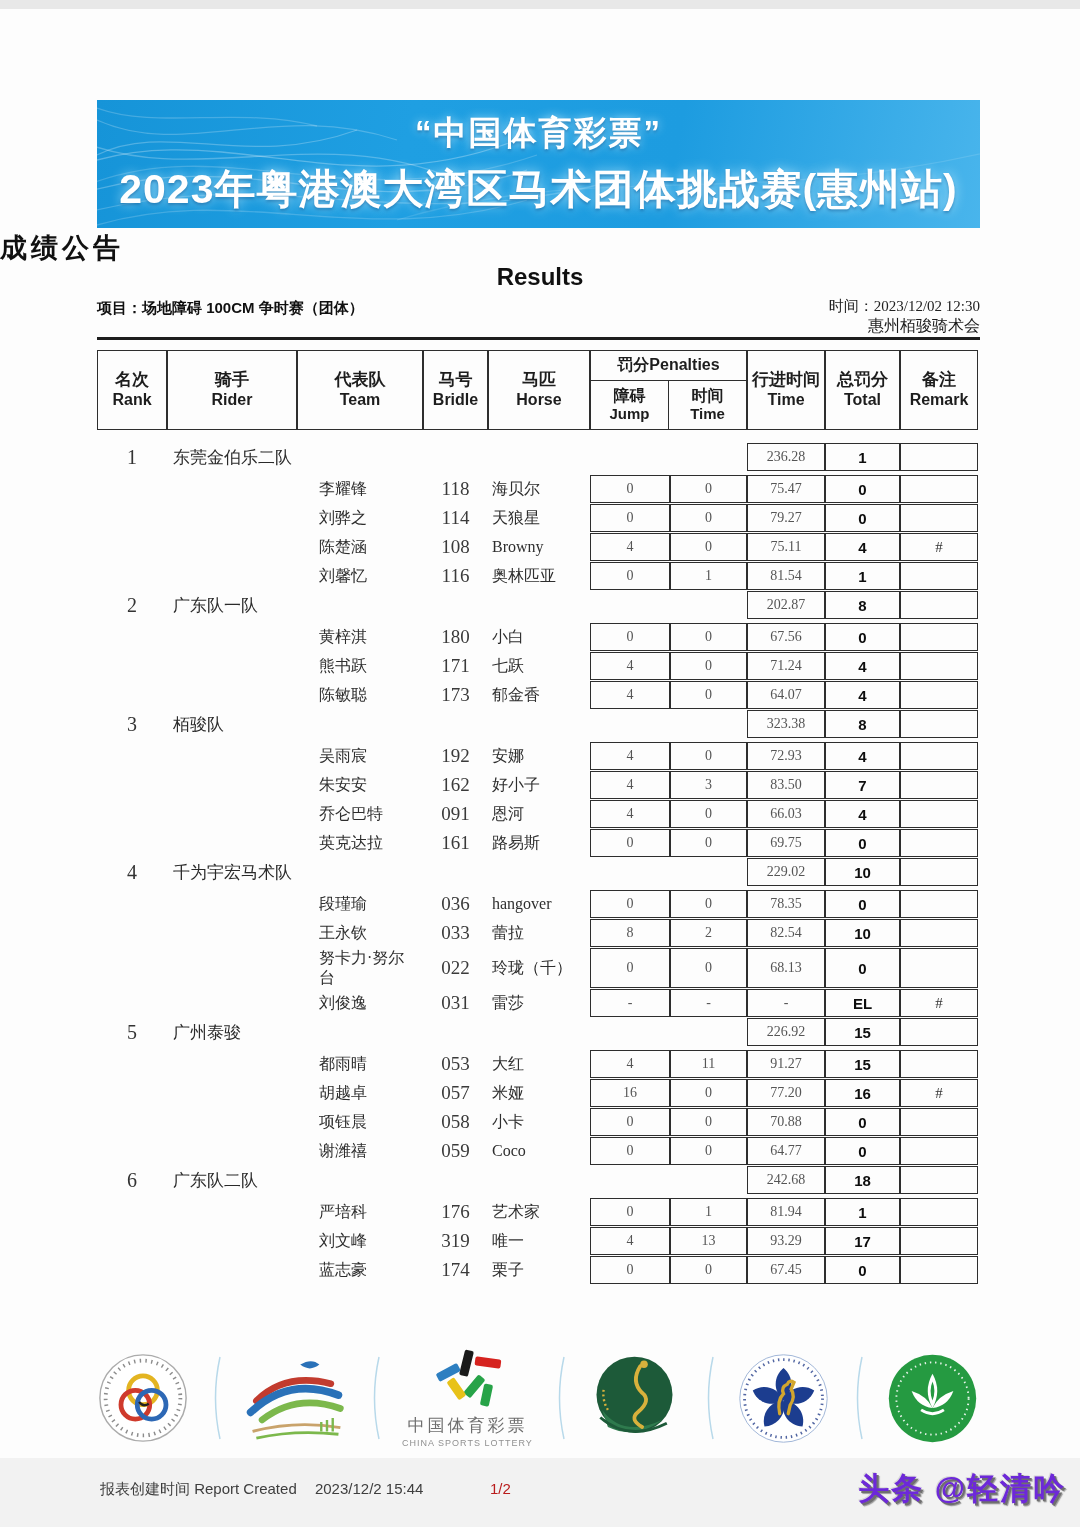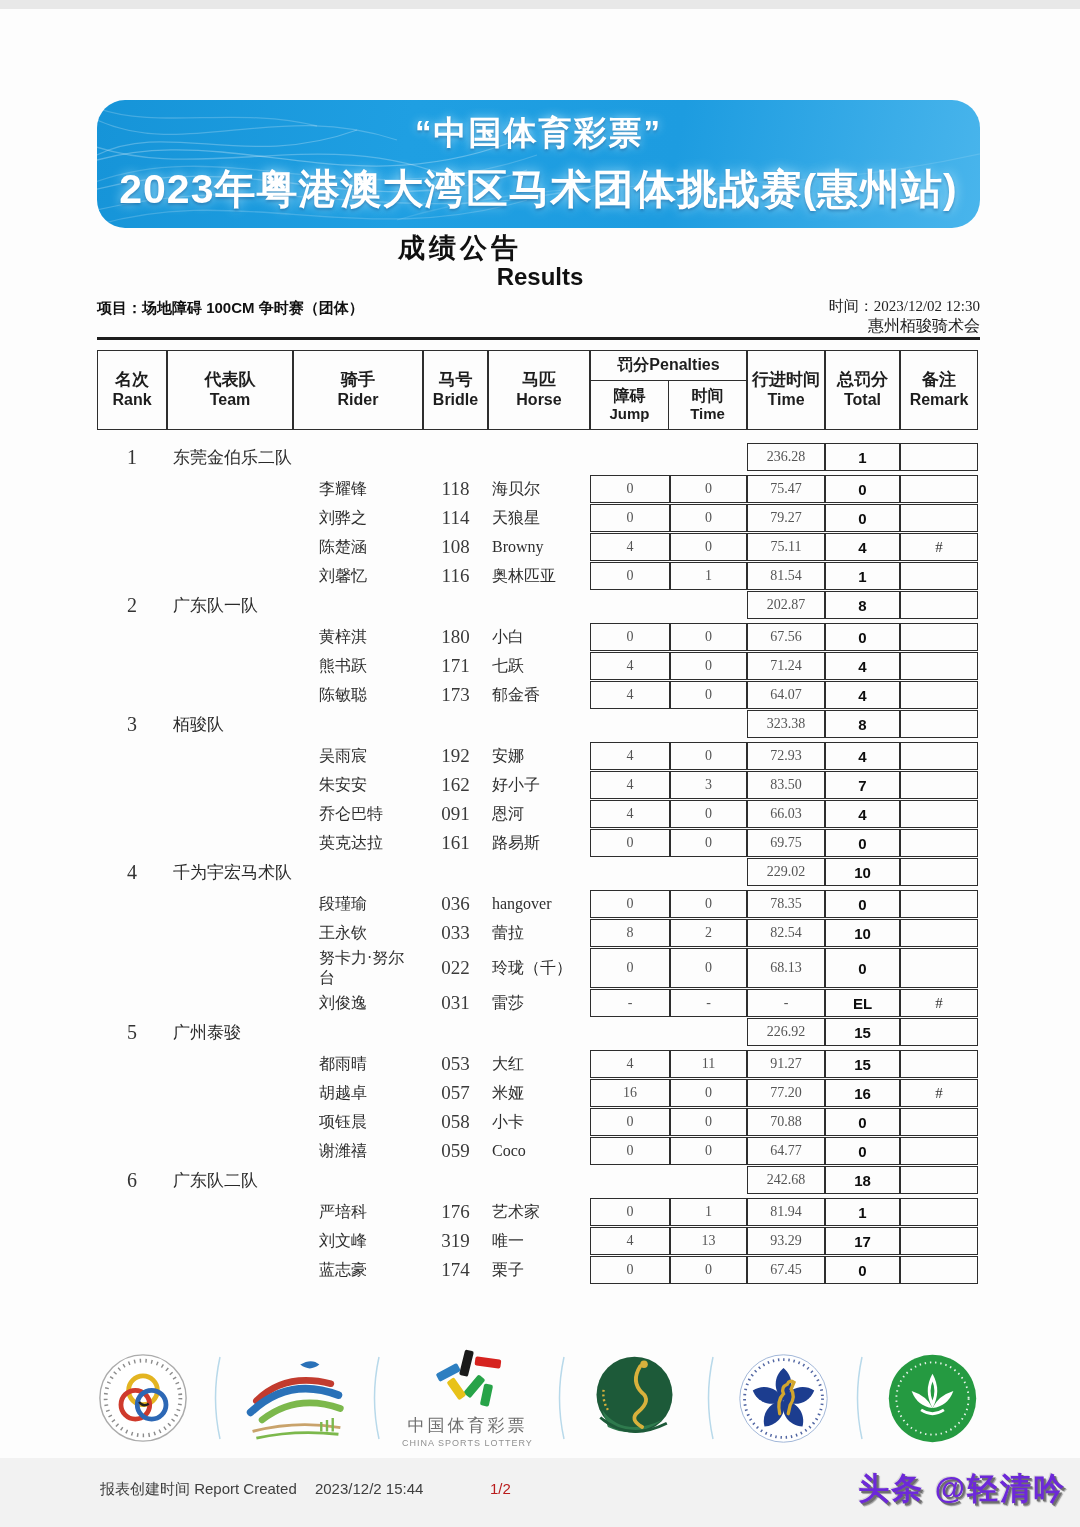--- a/index.html
+++ b/index.html
@@ -4,29 +4,29 @@
 <style>
   html,body{margin:0;padding:0;}
   body{width:1080px;height:1527px;background:#fdfdfd;font-family:"Liberation Sans","DejaVu Sans",sans-serif;}
   .page{position:relative;width:1080px;height:1527px;overflow:hidden;background:#fdfdfd;}
   .strip-top{position:absolute;left:0;top:0;width:1080px;height:9px;background:#e8e8e8;}
   .strip-bottom{position:absolute;left:0;top:1458px;width:1080px;height:69px;background:#f2f2f2;}
 
   
   .banner{position:absolute;left:97px;top:100px;width:883px;height:128px;
     background:linear-gradient(100deg,#1694d8 0%,#1f9fe2 35%,#1d9ce0 65%,#49b5ec 100%);
-    display:flex;flex-direction:column;align-items:center;justify-content:center;gap:6px;overflow:hidden;border-radius:28px;}
+    display:flex;flex-direction:column;align-items:center;justify-content:center;gap:6px;overflow:hidden;}
   .banner svg.waves{position:absolute;left:0;top:0;}
   .banner .l1{position:relative;color:#fff;font-weight:bold;font-size:33px;letter-spacing:2px;
     text-shadow:0 2px 3px rgba(8,80,140,.45),0 0 10px rgba(200,240,255,.8);}
   .banner .l2{position:relative;color:#fff;font-weight:bold;font-size:41px;letter-spacing:1px;
     text-shadow:0 2px 3px rgba(8,80,140,.45),0 0 12px rgba(200,240,255,.8);}
 
   
-  .title-zh{position:absolute;left:0;top:230px;width:920px;text-align:center;font-size:27px;font-weight:bold;color:#101010;letter-spacing:4px;}
+  .title-zh{position:absolute;left:0;top:230px;width:920px;text-align:left;font-size:27px;font-weight:bold;color:#101010;letter-spacing:4px;}
   .title-en{position:absolute;left:0;top:263px;width:1080px;text-align:center;font-size:24px;font-weight:bold;color:#101010;}
   .meta{position:absolute;left:97px;top:297px;width:883px;display:flex;justify-content:space-between;align-items:flex-start;}
   .meta .event{font-size:15px;font-weight:bold;color:#101010;padding-top:2px;}
   .meta .right{text-align:right;line-height:18px;}
   .meta .time{font-size:15px;color:#222;font-family:"Liberation Serif","DejaVu Serif",serif;}
   .meta .club{font-size:16px;color:#1a1a1a;margin-top:2px;}
   .rule{position:absolute;left:97px;top:337px;width:883px;height:3px;background:#1d1d1d;}
 
   
   .results{position:absolute;left:97px;top:350px;width:883px;}
@@ -114,27 +114,27 @@
     </div>
   </div>
   <div class="rule"></div>
 
   <div class="results">
     <div class="thead">
       <div class="th col-rank">
         <span class="zh">名次</span>
         <span class="en">Rank</span>
       </div>
+      <div class="th col-rider">
+        <span class="zh">骑手</span>
+        <span class="en">Rider</span>
+      </div>
       <div class="th col-team">
         <span class="zh">代表队</span>
         <span class="en">Team</span>
-      </div>
-      <div class="th col-rider">
-        <span class="zh">骑手</span>
-        <span class="en">Rider</span>
       </div>
       <div class="th col-bridle">
         <span class="zh">马号</span>
         <span class="en">Bridle</span>
       </div>
       <div class="th col-horse">
         <span class="zh">马匹</span>
         <span class="en">Horse</span>
       </div>
       <div class="pen-group">

